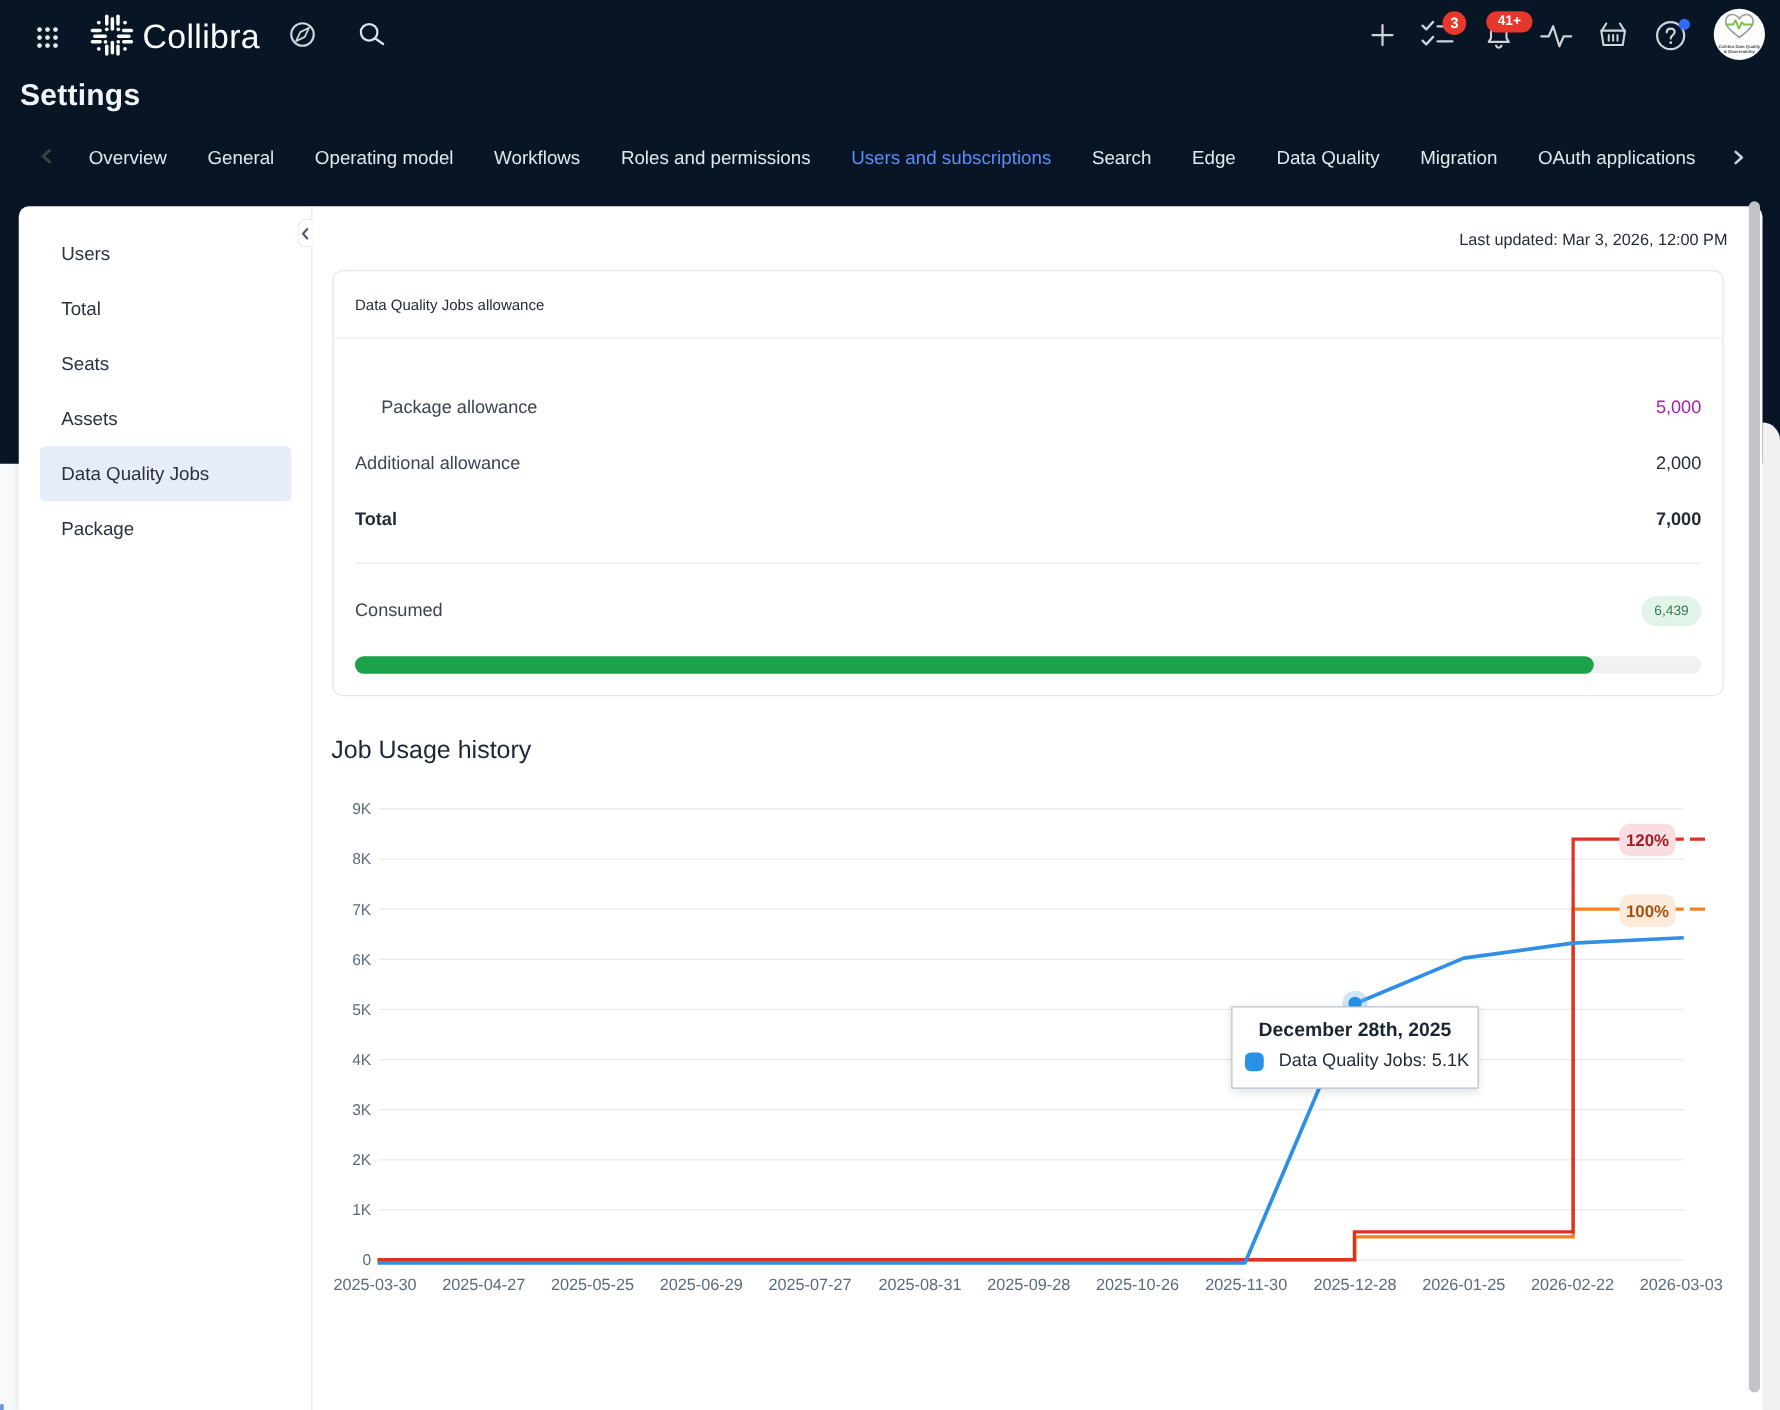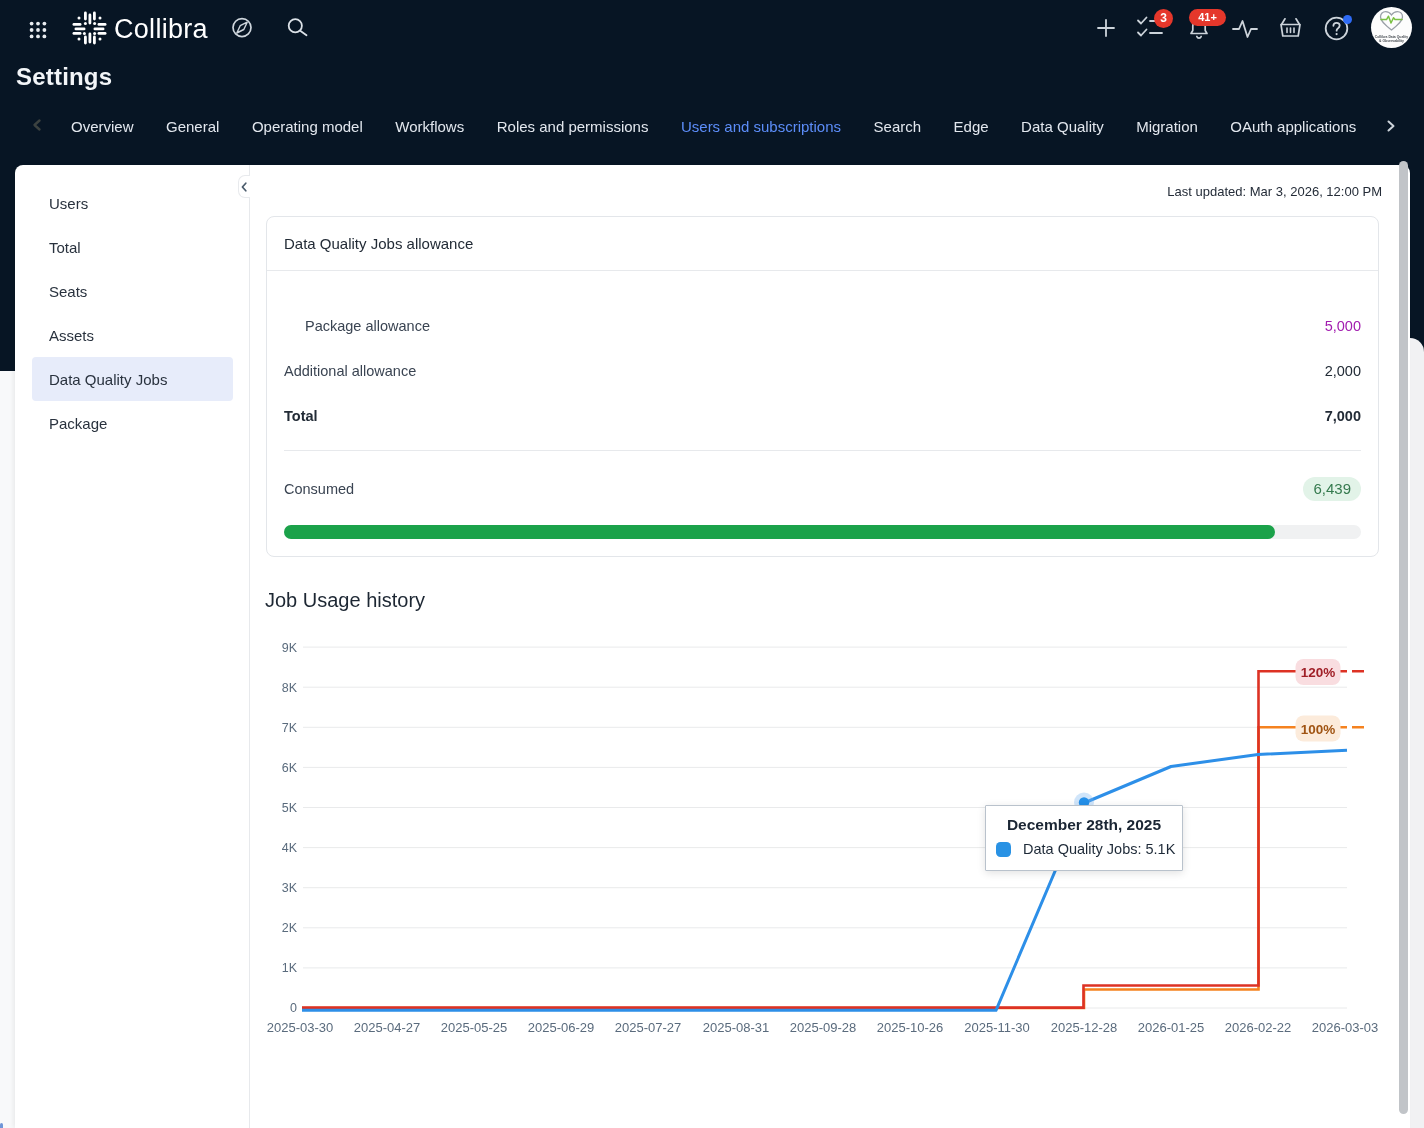--- a/index.html
+++ b/index.html
@@ -140,38 +140,38 @@
 </div>
 
 <div class="abs" style="left:238px; top:175px; width:12px; height:23px; background:#fff; border:1px solid #e8eaed; border-right:none; border-radius:7px 0 0 7px;"></div>
 <svg class="abs" style="left:239px; top:180px;" width="10" height="14" viewBox="0 0 10 14">
   <path d="M6.8 3.2 L3.4 7 L6.8 10.8" fill="none" stroke="#4a5b6b" stroke-width="1.7" stroke-linecap="round" stroke-linejoin="round"></path>
 </svg>
 
 <div class="abs" style="left:1080px; top:184px; width:302px; font-size:13px; color:#242c38; text-align:right; white-space:nowrap;">Last updated: Mar 3, 2026, 12:00 PM</div>
 
 <div class="abs" style="left:266px; top:216px; width:1113px; height:341px; background:#fff; border:1px solid #e3e6ea; border-radius:8px;">
-  <div style="height:54px; line-height:54px; padding-left:17px; font-size:15px; font-weight:400; color:#222b36; border-bottom:1px solid #e7e9ec;">Data Quality Jobs allowance</div>
+  <div style="height:54px; line-height:54px; padding-left:17px; font-size:12px; font-weight:400; color:#222b36; border-bottom:1px solid #e7e9ec;">Data Quality Jobs allowance</div>
   <div style="position:absolute; left:17px; top:86px; right:17px;">
     <div style="display:flex; justify-content:space-between; font-size:14.5px; color:#3a4452; height:45px; align-items:center;margin-left:21px;">
         <span>Package allowance</span>
         <span style="color:#a21caf;">5,000</span>
       </div>
     <div style="display:flex; justify-content:space-between; font-size:14.5px; color:#3a4452; height:45px; align-items:center;">
         <span>Additional allowance</span>
         <span style="color:#222b36;">2,000</span>
       </div>
     <div style="display:flex; justify-content:space-between; font-size:14.5px; font-weight:700; color:#222b36; height:45px; align-items:center;">
         <span>Total</span>
         <span>7,000</span>
       </div>
   </div>
   <div style="position:absolute; left:17px; right:17px; top:233px; height:1px; background:#e7e9ec;"></div>
   <div style="position:absolute; left:17px; top:260px; font-size:14.5px; color:#3a4452; line-height:24px;">Consumed</div>
-  <div style="position:absolute; right:17px; top:260px; height:24px; padding:0 10px; background:#e2f3e8; border-radius:12px; font-size:15px; color:#357a4e; line-height:24px;">6,439</div>
+  <div style="position:absolute; right:17px; top:260px; height:24px; padding:0 10px; background:#e2f3e8; border-radius:12px; font-size:11px; color:#357a4e; line-height:24px;">6,439</div>
   <div style="position:absolute; left:17px; right:17px; top:308px; height:14px; background:#f0f1f2; border-radius:7px;">
     <div style="width:92%; height:14px; background:#1ba24a; border-radius:7px;"></div>
   </div>
 </div>
 
 <div class="abs" style="left:265px; top:589px; font-size:20px; font-weight:400; color:#1d2733;">Job Usage history</div>
 
 <svg class="abs" style="left:250px; top:570px;" width="1174" height="490" viewBox="250 570 1174 490">
 
   <g stroke="#e9eaeb" stroke-width="1">

